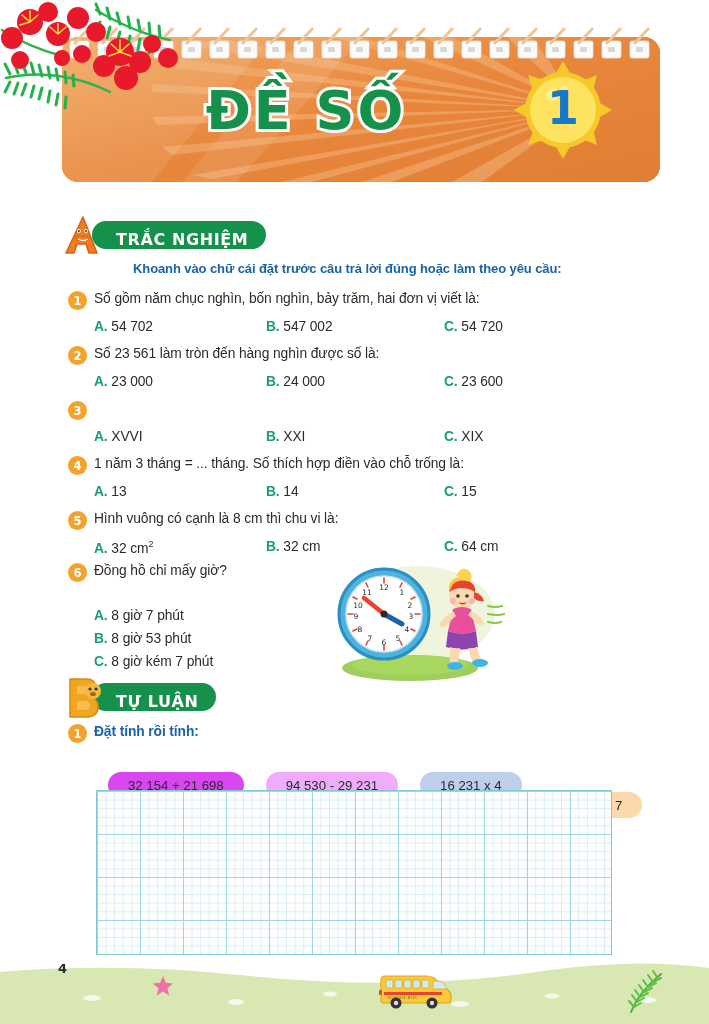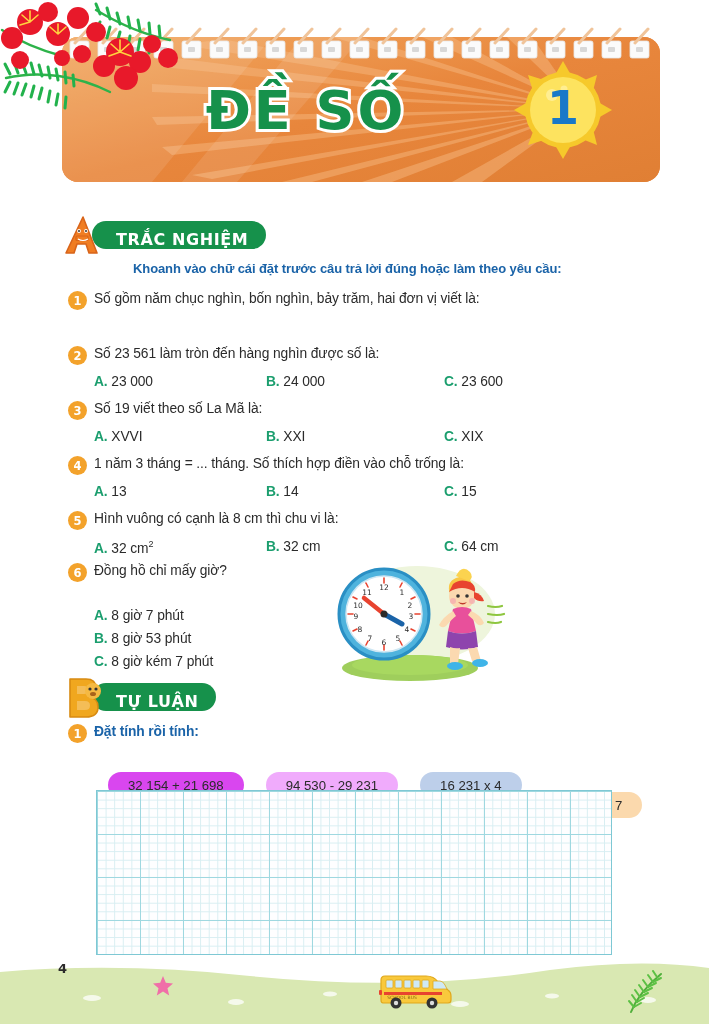--- a/index.html
+++ b/index.html
@@ -410,38 +410,42 @@
   <div class="section-pill">TRẮC NGHIỆM</div>
 </div>
 
 <div class="instruction">Khoanh vào chữ cái đặt trước câu trả lời đúng hoặc làm theo yêu cầu:</div>
 
 <div class="question" style="top:290px;">
   <div class="q-head">
     <div class="q-badge">1</div>
     <div class="q-text">Số gồm năm chục nghìn, bốn nghìn, bảy trăm, hai đơn vị viết là:</div>
   </div>
+  <div class="options-row">
+    <div class="opt opt-c1"><span class="letter">A.</span> <span>54 702</span></div>
+    <div class="opt opt-c2"><span class="letter">B.</span> <span>547 002</span></div>
+    <div class="opt"><span class="letter">C.</span> <span>54 720</span></div>
+  </div>
 </div>
 
 <div class="question" style="top:345px;">
   <div class="q-head">
     <div class="q-badge">2</div>
     <div class="q-text">Số 23 561 làm tròn đến hàng nghìn được số là:</div>
   </div>
   <div class="options-row">
     <div class="opt opt-c1"><span class="letter">A.</span> <span>23 000</span></div>
     <div class="opt opt-c2"><span class="letter">B.</span> <span>24 000</span></div>
     <div class="opt"><span class="letter">C.</span> <span>23 600</span></div>
   </div>
 </div>
 
 <div class="question" style="top:400px;">
   <div class="q-head">
     <div class="q-badge">3</div>
-    <div class="q-text">Số 19 viết theo số La Mã là:</div>
   </div>
   <div class="options-row">
     <div class="opt opt-c1"><span class="letter">A.</span> <span>XVVI</span></div>
     <div class="opt opt-c2"><span class="letter">B.</span> <span>XXI</span></div>
     <div class="opt"><span class="letter">C.</span> <span>XIX</span></div>
   </div>
 </div>
 
 <div class="question" style="top:455px;">
   <div class="q-head">

